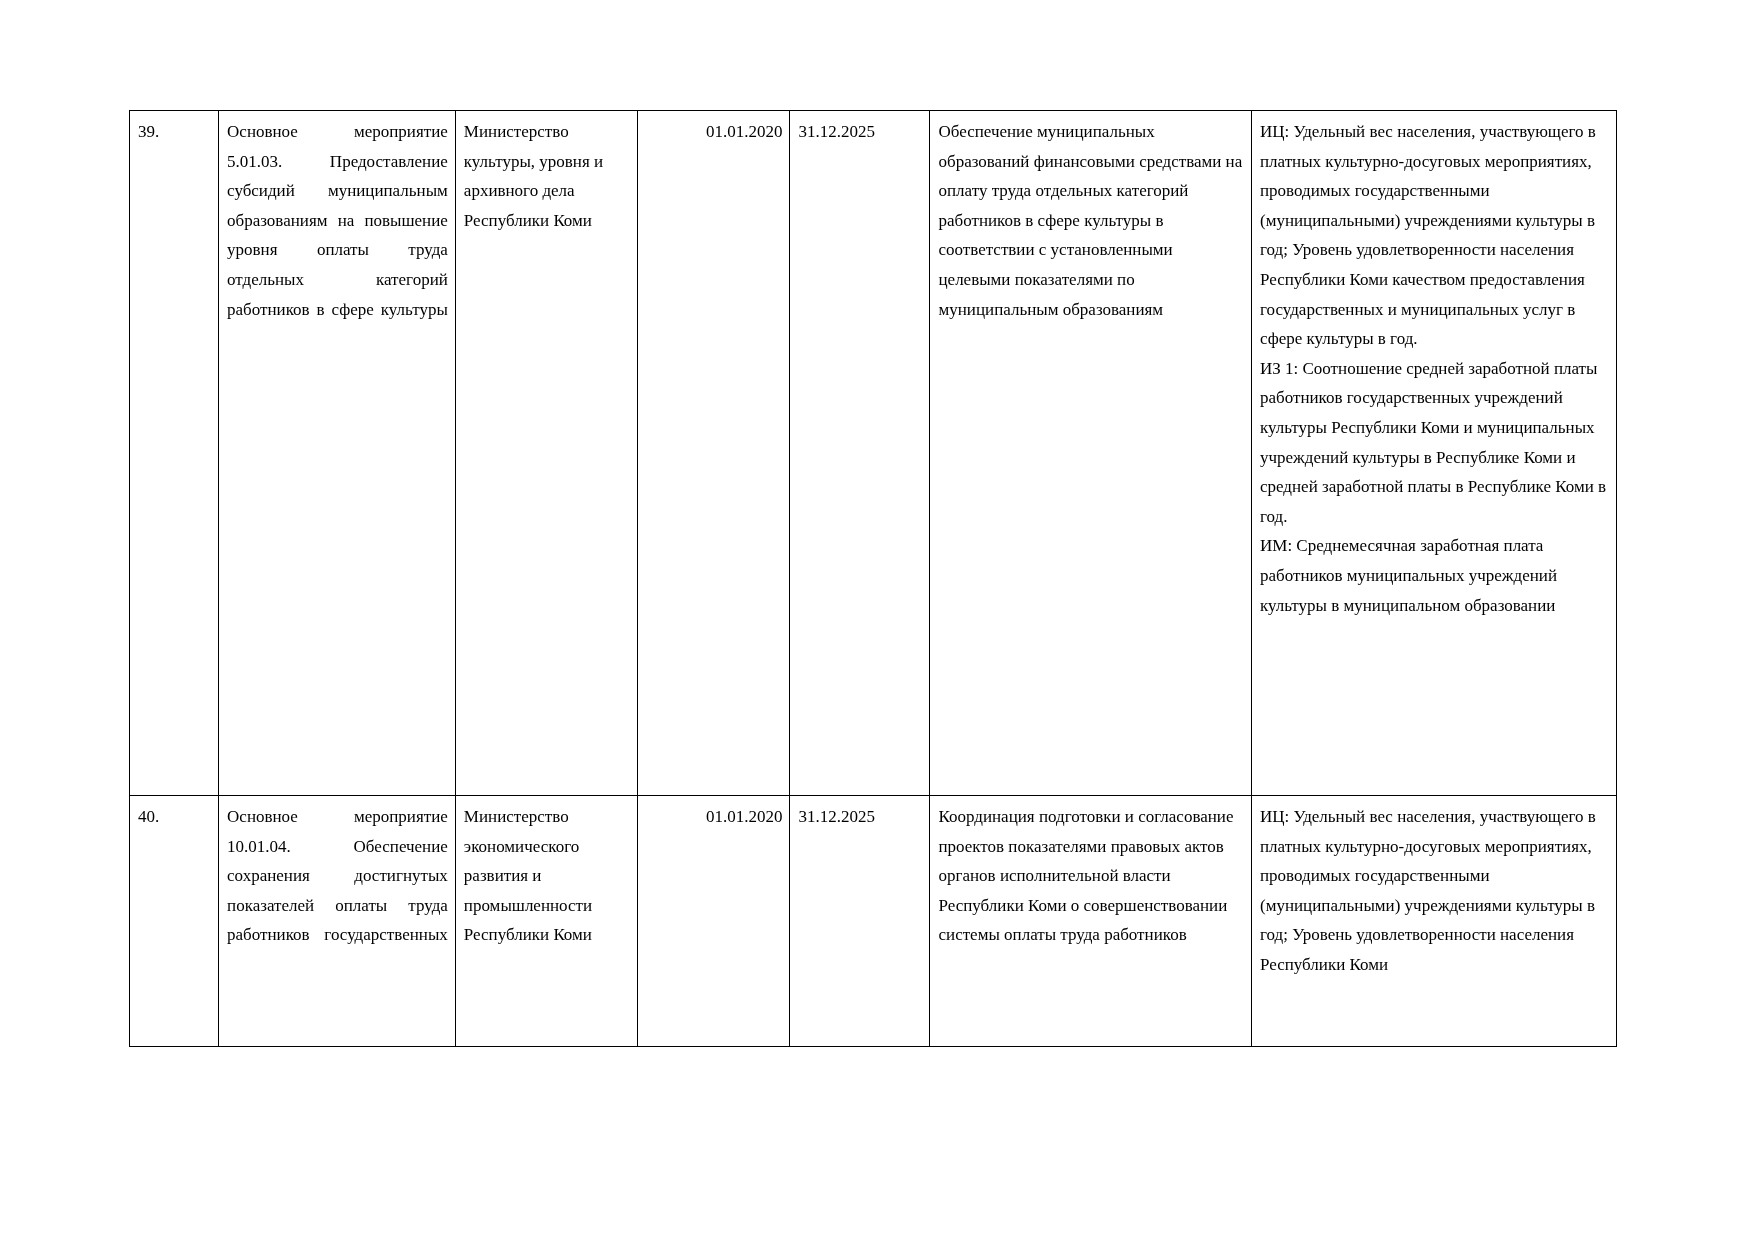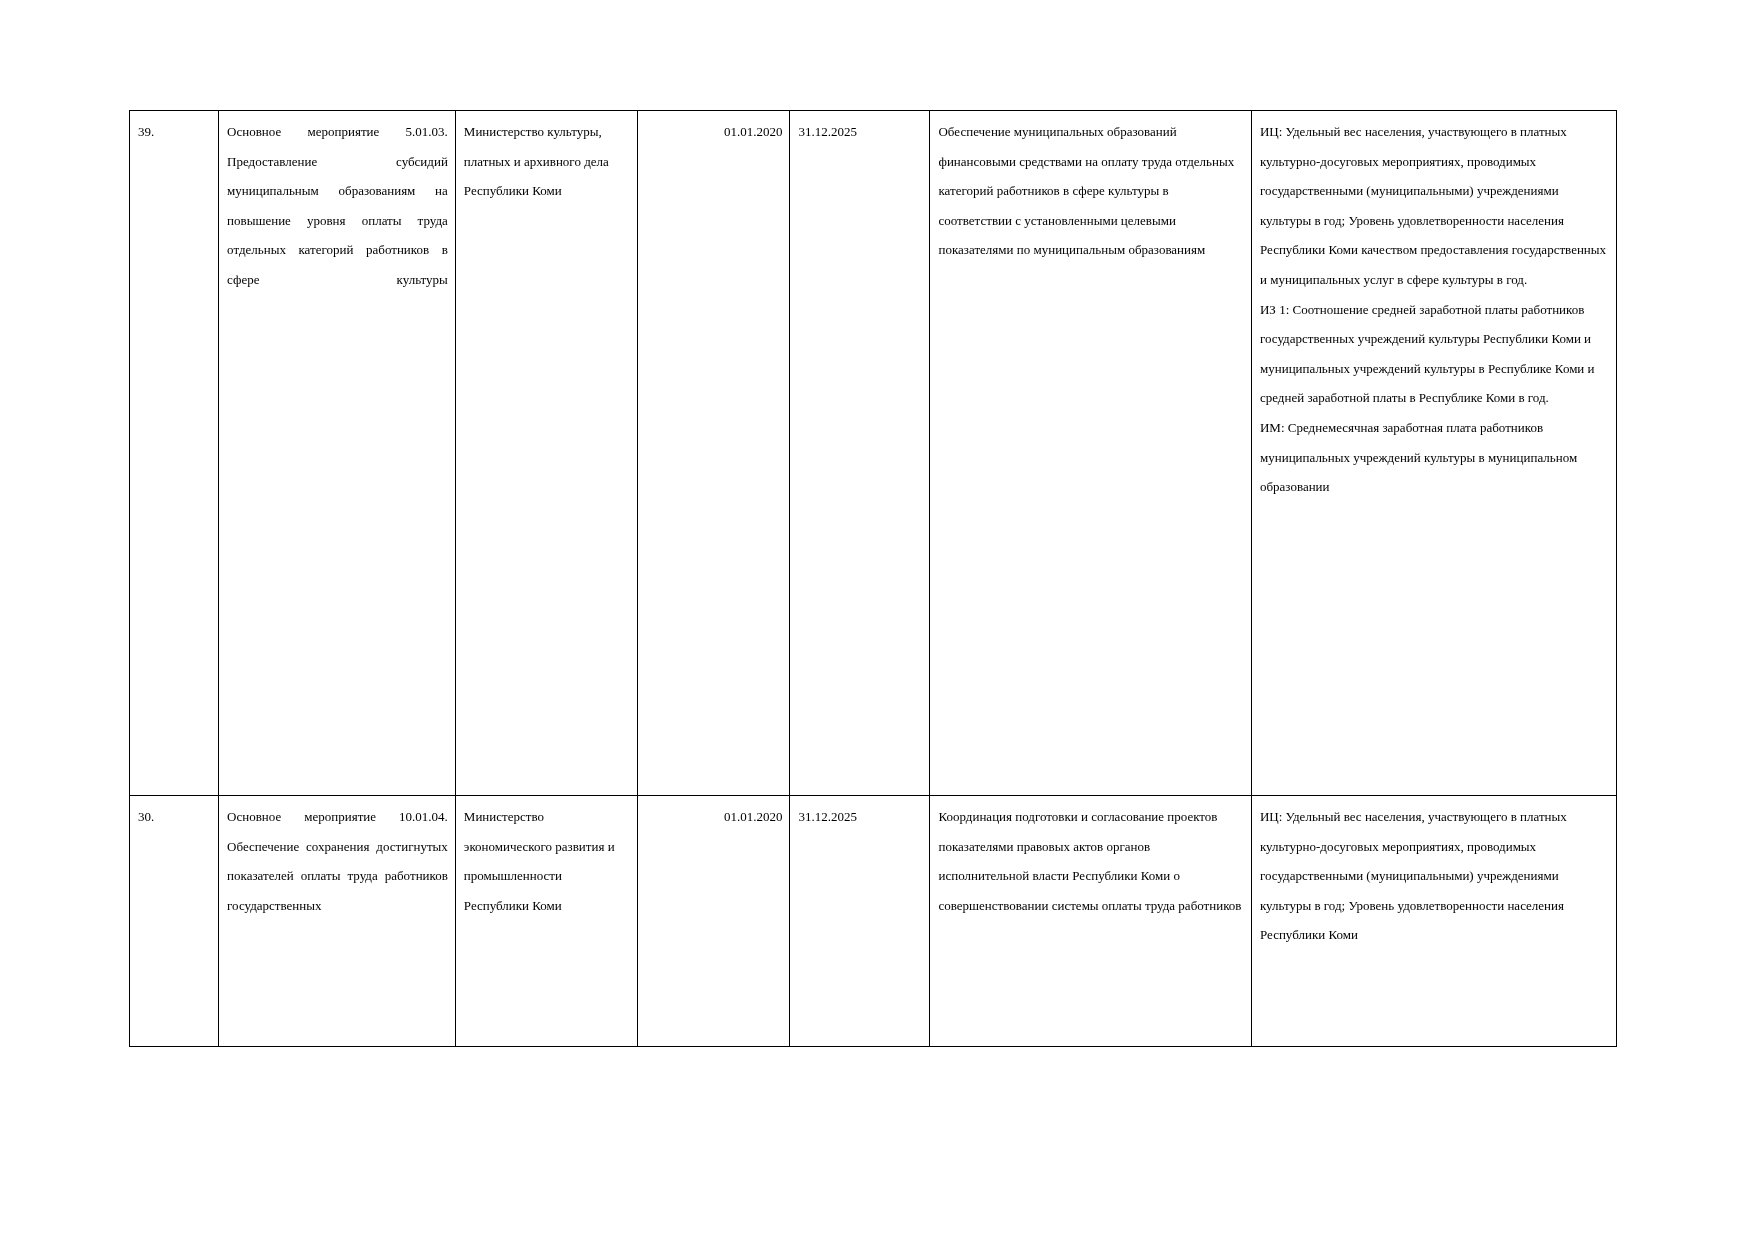--- a/index.html
+++ b/index.html
@@ -28,21 +28,21 @@
     left: 129px;
     top: 110px;
     width: 1488px;
     border-collapse: collapse;
     table-layout: fixed;
   }
   .doc-table td {
     border: 1.4px solid #000000;
     vertical-align: top;
     padding: 6px 7px 6px 8px;
-    font-size: 13px;
+    font-size: 17px;
     line-height: 29.6px;
     font-family: "Liberation Serif", "DejaVu Serif", serif;
     word-wrap: break-word;
     overflow-wrap: break-word;
     word-break: break-word;
     hyphens: none;
   }
   
   .c-num   { width: 66px;  text-align: left; }
   .c-name  { width: 202px; text-align: justify; text-justify: inter-word; }
@@ -69,29 +69,29 @@
 <div class="page">
 
   <table class="doc-table">
     <tbody>
 
       <tr class="row-39">
         <td class="c-num">39.</td>
         <td class="c-name">
           <div class="just-block">Основное мероприятие 5.01.03. Предоставление субсидий муниципальным образованиям на повышение уровня оплаты труда отдельных категорий работников в сфере культуры</div>
         </td>
-        <td class="c-org">Министерство культуры, платных и архивного дела Республики Коми</td>
+        <td class="c-org">Министерство культуры, уровня и архивного дела Республики Коми</td>
         <td class="c-start">01.01.2020</td>
         <td class="c-end">31.12.2025</td>
         <td class="c-res">Обеспечение муниципальных образований финансовыми средствами на оплату труда отдельных категорий работников в сфере культуры в соответствии с установленными целевыми показателями по муниципальным образованиям</td>
         <td class="c-ind">ИЦ: Удельный вес населения, участвующего в платных культурно-досуговых мероприятиях, проводимых государственными (муниципальными) учреждениями культуры в год; Уровень удовлетворенности населения Республики Коми качеством предоставления государственных и муниципальных услуг в сфере культуры в год.<br>ИЗ 1: Соотношение средней заработной платы работников государственных учреждений культуры Республики Коми и муниципальных учреждений культуры в Республике Коми и средней заработной платы в Республике Коми в год.<br>ИМ: Среднемесячная заработная плата работников муниципальных учреждений культуры в муниципальном образовании</td>
       </tr>
 
       <tr class="row-40">
-        <td class="c-num">30.</td>
+        <td class="c-num">40.</td>
         <td class="c-name">
           <div class="just-block">Основное мероприятие 10.01.04. Обеспечение сохранения достигнутых показателей оплаты труда работников государственных</div>
         </td>
         <td class="c-org">Министерство экономического развития и промышленности Республики Коми</td>
         <td class="c-start">01.01.2020</td>
         <td class="c-end">31.12.2025</td>
         <td class="c-res">Координация подготовки и согласование проектов показателями правовых актов органов исполнительной власти Республики Коми о совершенствовании системы оплаты труда работников</td>
         <td class="c-ind">ИЦ: Удельный вес населения, участвующего в платных культурно-досуговых мероприятиях, проводимых государственными (муниципальными) учреждениями культуры в год; Уровень удовлетворенности населения Республики Коми</td>
       </tr>
 

